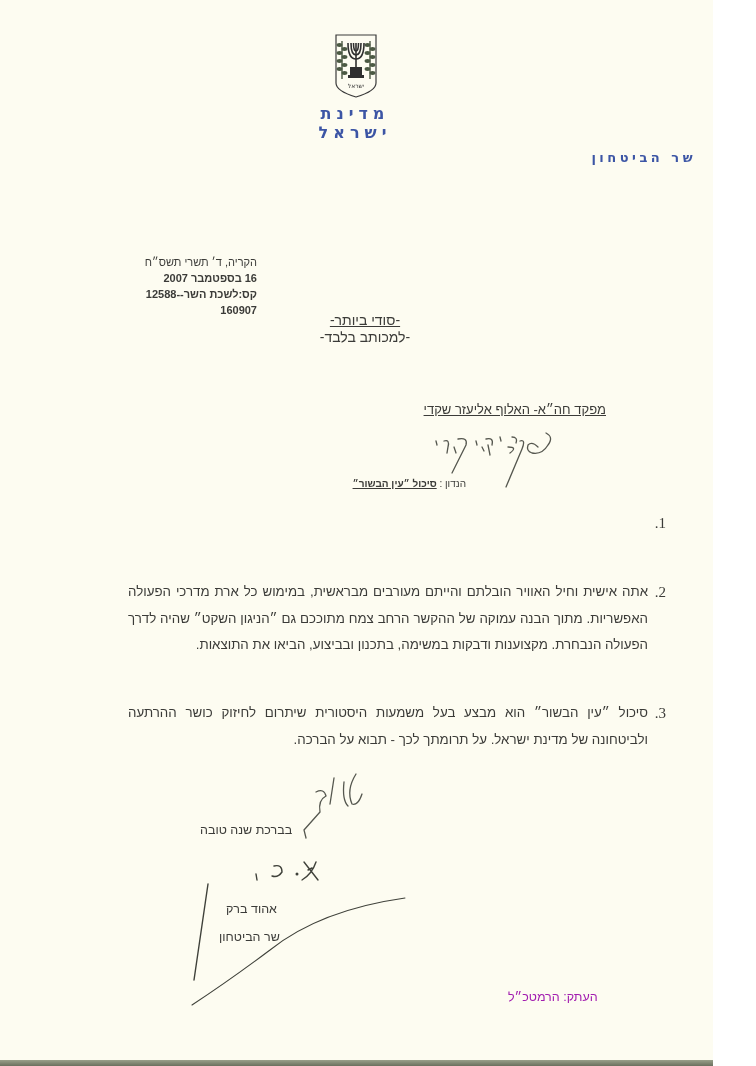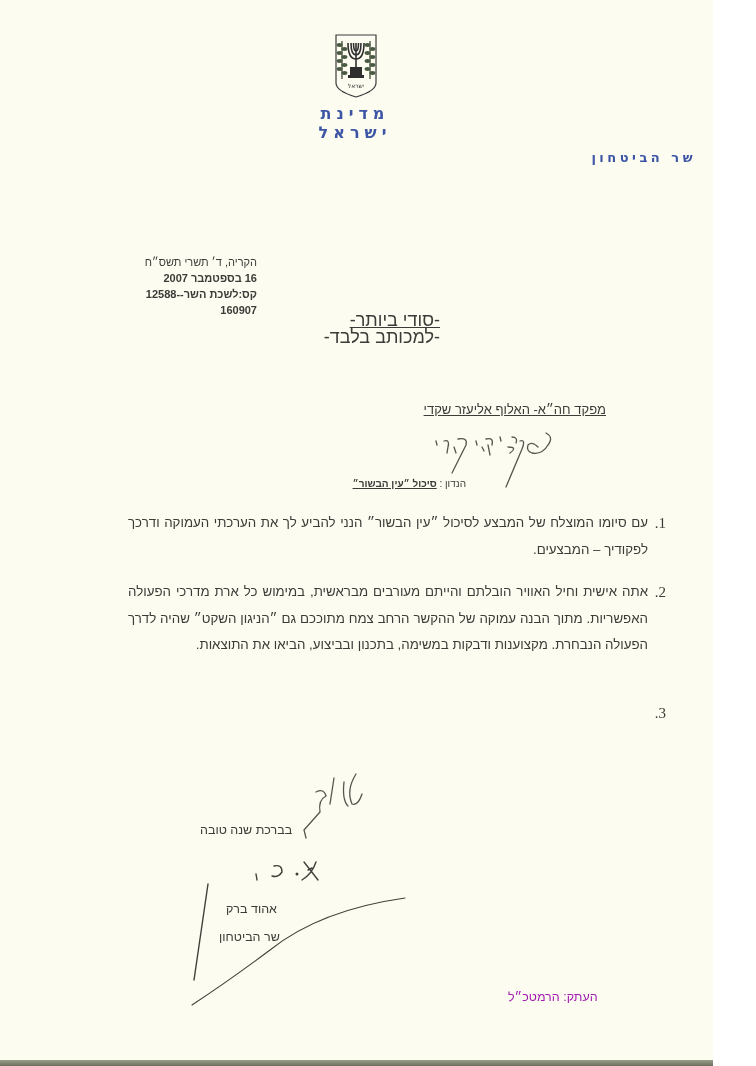--- a/index.html
+++ b/index.html
@@ -6,21 +6,21 @@
   body { width: 756px; height: 1066px; position: relative; overflow: hidden; font-family: "DejaVu Sans", sans-serif; }
   .paper { position: absolute; left: 0; top: 0; width: 713px; height: 1060px; background: #fdfcf1; }
   .bottom-edge { position: absolute; left: 0; top: 1060px; width: 713px; height: 6px; background: linear-gradient(#9aa08a, #6b705e); }
   .abs { position: absolute; }
   .emblem { left: 333px; top: 33px; width: 46px; height: 66px; }
   .state-name { left: 280px; top: 104px; width: 150px; text-align: center; color: #3c55a5; font-weight: bold; font-size: 16px; letter-spacing: 5px; }
   .ministry { right: 60px; top: 150px; color: #3c55a5; font-weight: bold; font-size: 13px; letter-spacing: 3.5px; }
   .meta { left: 82px; top: 206px; width: 175px; color: #3b3b38; font-size: 11px; line-height: 16px; text-align: right; font-family: "Liberation Sans", sans-serif; margin-top: 48px; }
   .meta div { white-space: nowrap; }
   .meta .b { font-weight: bold; }
-  .classification { left: 290px; top: 312px; width: 150px; text-align: right; color: #3b3b38; font-size: 18px; line-height: 17px; font-family: "Liberation Sans", sans-serif; }
+  .classification { left: 290px; top: 312px; width: 150px; text-align: center; color: #3b3b38; font-size: 14px; line-height: 17px; font-family: "Liberation Sans", sans-serif; }
   .classification .u { text-decoration: underline; }
   .recipient { right: 150px; top: 402px; color: #3b3b38; font-size: 13px; text-decoration: underline; font-family: "Liberation Sans", sans-serif; text-align: center; }
   .subject { right: 290px; top: 478px; color: #3b3b38; font-size: 10px; font-family: "Liberation Sans", sans-serif; }
   .subject .title { font-weight: bold; text-decoration: underline; }
   .para { position: absolute; right: 108px; width: 520px; color: #3b3b38; font-size: 13.3px; line-height: 26.5px; font-family: "Liberation Sans", sans-serif; text-align: justify; text-align-last: right; }
   .para .num { position: absolute; right: -18px; top: 0; font-family: "Liberation Serif", serif; font-size: 15px; }
   .p1 { top: 510px; }
   .p2 { top: 579px; }
   .p3 { top: 700px; }
   .greeting { left: 200px; top: 823px; color: #3b3b38; font-size: 12.5px; font-family: "Liberation Sans", sans-serif; text-align: right; }
@@ -102,28 +102,28 @@
   </g>
 </svg>
 
 <div class="abs subject">
   <span>הנדון :</span>
   <span class="title">סיכול ״עין הבשור״</span>
 </div>
 
 <div class="para p1">
   <span class="num">1.</span>
-  <span>עם סיומו המוצלח של המבצע לסיכול ״עין הבשור״ הנני להביע לך את הערכתי העמוקה ודרכך לפקודיך – המבצעים.</span>
 </div>
 <div class="para p2">
   <span class="num">2.</span>
   <span>אתה אישית וחיל האוויר הובלתם והייתם מעורבים מבראשית, במימוש כל ארת מדרכי הפעולה האפשריות. מתוך הבנה עמוקה של ההקשר הרחב צמח מתוככם גם ״הניגון השקט״ שהיה לדרך הפעולה הנבחרת. מקצוענות ודבקות במשימה, בתכנון ובביצוע, הביאו את התוצאות.</span>
 </div>
 <div class="para p3">
   <span class="num">3.</span>
+  <span>סיכול ״עין הבשור״ הוא מבצע בעל משמעות היסטורית שיתרום לחיזוק כושר ההרתעה ולביטחונה של מדינת ישראל. על תרומתך לכך - תבוא על הברכה.</span>
 </div>
 
 <svg class="sig" style="left:196px; top:770px; width:180px; height:65px;" viewBox="0 0 180 65">
   <title>שלך</title>
   <g fill="none" stroke="#55574f" stroke-width="1.3" stroke-linecap="round">
     <path d="M160 4 Q150 20 156 34 Q162 36 166 24 M148 12 Q146 30 152 36"></path>
     <path d="M138 8 L134 34"></path>
     <path d="M120 22 Q128 18 130 26 Q122 30 124 42 L108 60 L110 68"></path>
   </g>
 </svg>

